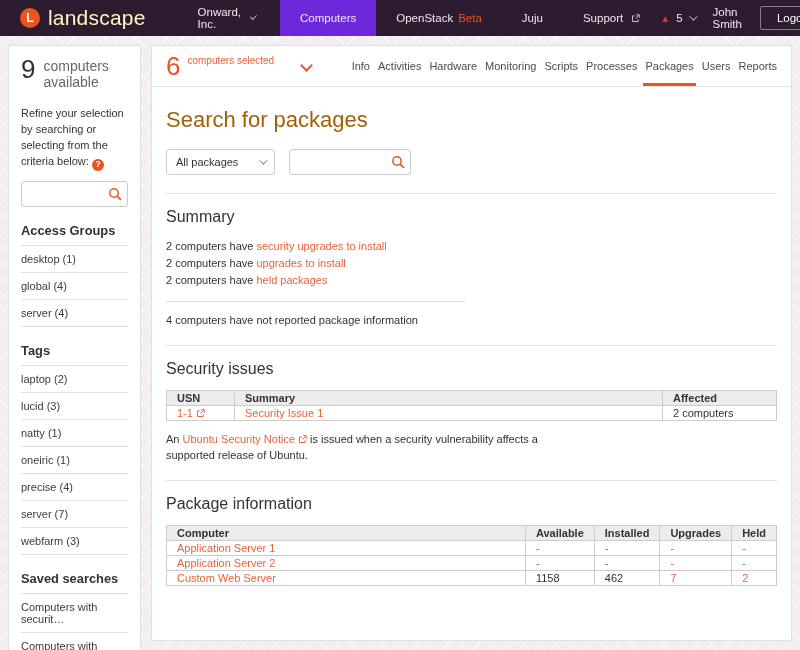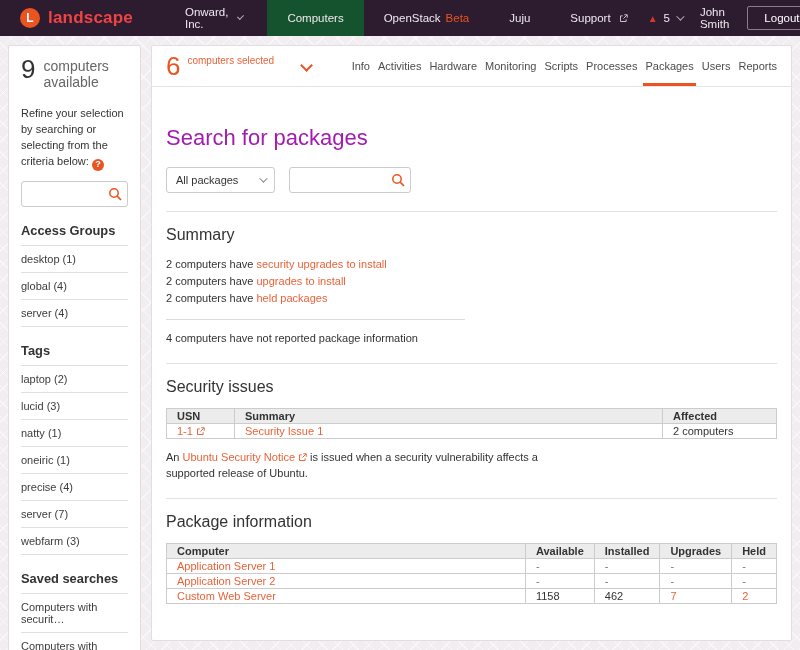--- a/index.html
+++ b/index.html
@@ -19,25 +19,25 @@
   .app-header {
     height: 36px; background: #2d1b30; display: flex; align-items: center;
     color: #f0e9ef; font-size: 11.5px;
   }
   .brand { display: flex; align-items: center; gap: 8px; padding: 0 26px 0 20px; }
   .logo-circle {
     width: 20px; height: 20px; border-radius: 50%; background: #e95420;
     color: #fff; display: flex; align-items: center; justify-content: center;
     font-weight: bold; font-size: 12px;
   }
-  .brand-name { font-size: 17px; color: #ef4444; font-weight: 700; letter-spacing: .2px; }
+  .brand-name { font-size: 21px; color: #fef9c3; font-weight: 400; letter-spacing: .2px; }
   .account { display: flex; align-items: center; gap: 7px; padding: 0 26px; cursor: pointer; }
   .hnav { display: flex; align-self: stretch; }
   .hnav-item { display: flex; align-items: center; padding: 0 20px; cursor: pointer; gap: 5px; }
-  .hnav-item.active { background: #14532d; }
+  .hnav-item.active { background: #6d28d9; }
   .beta { color: #e95420; }
   .header-right { margin-left: auto; display: flex; align-items: center; gap: 18px; padding-right: 14px; }
   .alerts { display: flex; align-items: center; gap: 6px; cursor: pointer; }
   .warn-triangle { color: #d9372a; font-size: 10px; }
   .logout-btn {
     background: transparent; border: 1px solid #8d7a8c; color: #fff;
     font-size: 11.5px; padding: 5px 16px; border-radius: 2px; cursor: pointer;
     font-family: "Liberation Sans", sans-serif;
   }
   .chev { display: inline-block; width: 6px; height: 6px; border-right: 1.5px solid #b9a9b8;
@@ -75,21 +75,21 @@
   .sel-block { display: flex; gap: 7px; align-items: flex-start; }
   .sel-num { font-size: 26px; font-weight: 300; color: #e95420; line-height: 1; }
   .sel-label { font-size: 10px; color: #e8633a; line-height: 1.15; padding-top: 2px; }
   .sel-chev { width: 9px; height: 9px; border-right: 2px solid #e95420; border-bottom: 2px solid #e95420;
               transform: rotate(45deg); margin: -2px 0 0 28px; }
   .tabs { margin-left: auto; display: flex; gap: 8px; align-self: stretch; }
   .tab { display: flex; align-items: center; position: relative; color: #4c4c4c; cursor: pointer; font-size: 11px; }
   .tab.active::after { content: ""; position: absolute; left: -2px; right: -2px; bottom: 0; height: 3px; background: #e95420; }
 
   .main-body { padding: 14px 14px 18px; }
-  h1.page-title { font-size: 22px; font-weight: 300; color: #a21caf; margin: 24px 0 16px; }
+  h1.page-title { font-size: 22px; font-weight: 300; color: #a16207; margin: 6px 0 16px; }
   .controls { display: flex; gap: 14px; margin-bottom: 18px; }
   .select-box {
     width: 109px; height: 26px; border: 1px solid #ccc; border-radius: 3px;
     display: flex; align-items: center; justify-content: space-between; padding: 0 9px; cursor: pointer;
   }
   .select-box .chev { border-color: #888; }
   .pkg-search { position: relative; width: 122px; }
   hr.sep { border: none; border-top: 1px solid #e3e3e3; margin: 16px 0 14px; }
   hr.sep.short { width: 49%; margin: 12px 0 10px; border-top-color: #ddd; }
   h2.section-title { font-size: 16px; font-weight: 400; color: #333; margin: 0 0 12px; }

